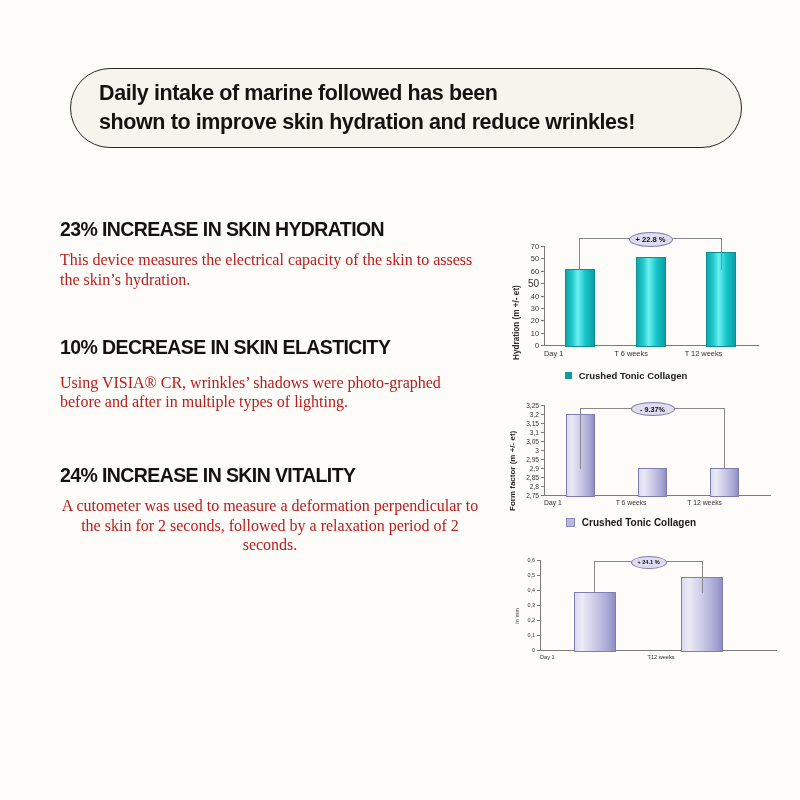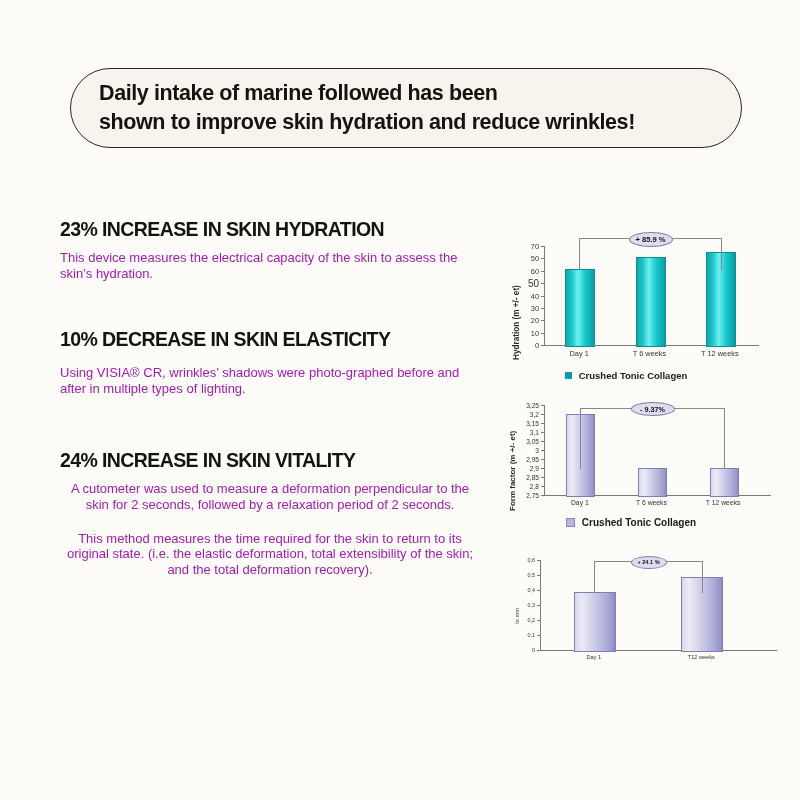--- a/index.html
+++ b/index.html
@@ -50,25 +50,26 @@
   .section { margin-bottom: 6px; }
   .section-title {
     font-size: 19.5px;
     font-weight: 700;
     color: #15130F;
     letter-spacing: -0.6px;
     margin: 0 0 9px 0;
     white-space: nowrap;
   }
   .section-body {
-    font-size: 13px;
-    color: #a21caf;
+    font-size: 16px;
+    color: #b91c1c;
     line-height: 1.24;
     margin: 0;
     font-weight: 400;
+    font-family: Liberation Serif, serif;
   }
   .section-body.tight { line-height: 1.2; text-align: center; }
   .spacer-1 { height: 40px; }
   .spacer-2 { height: 46px; }
   .spacer-3 { height: 18px; }
 
   
   .charts {
     position: absolute;
     left: 500px;
@@ -99,21 +100,20 @@
     color: #333;
     white-space: nowrap;
     transform: translateY(-50%);
   }
   .axis-line {
     position: absolute;
     background: #7a7a7a;
   }
   .cat-label {
     position: absolute;
-    text-align: center;
     color: #333;
     white-space: nowrap;
   }
   .bar {
     position: absolute;
     bottom: 0;
   }
   .bar.teal {
     background: linear-gradient(to right,
        #12a7ab 0%, #1fc8cc 22%, #6ff0f0 42%, #13c6cb 70%, #0f9da3 100%);
@@ -185,21 +185,20 @@
     <h2 class="section-title">10% DECREASE IN SKIN ELASTICITY</h2>
     <p class="section-body" style="margin-top:14px">Using VISIA® CR, wrinkles’ shadows were photo-graphed before and after in multiple types of lighting.</p>
   </div>
 
   <div class="spacer-2"></div>
 
   <div class="section">
     <h2 class="section-title">24% INCREASE IN SKIN VITALITY</h2>
     <p class="section-body tight">A cutometer was used to measure a deformation perpendicular to the skin for 2 seconds, followed by a relaxation period of 2 seconds.</p>
     <div class="spacer-3"></div>
-    <p class="section-body tight">This method measures the time required for the skin to return to its original state. (i.e. the elastic deformation, total extensibility of the skin; and the total deformation recovery).</p>
   </div>
 
 </div>
 
 <div class="charts">
 
   <div class="chart-block">
     <div class="chart-canvas" id="c1" style="width:265px;height:135px;">
       <div class="ylabel" id="c1-ylabel" style="left:12px;top:128px;font-size:8.2px;">Hydration (m +/- et)</div>
       <div id="c1-ticks">
@@ -228,21 +227,21 @@
           <div class="bar teal" style="left: 65.1667px; top: 37.265px; width: 28px; height: 75.735px;"></div>
           <div class="bar teal" style="left: 135.5px; top: 24.89px; width: 28px; height: 88.11px;"></div>
           <div class="bar teal" style="left: 205.833px; top: 20.1875px; width: 28px; height: 92.8125px;"></div>
           <div class="bracket" style="left: 79.1667px; top: 6.1875px; width: 140.667px; height: 31.0775px;"></div>
         </div>
       <div id="c1-cats">
           <div class="cat-label" style="font-size: 7.4px; left: 44px; width: 70.3333px; top: 117px;">Day 1</div>
           <div class="cat-label" style="font-size: 7.4px; left: 114.333px; width: 70.3333px; top: 117px;">T 6 weeks</div>
           <div class="cat-label" style="font-size: 7.4px; left: 184.667px; width: 70.3333px; top: 117px;">T 12 weeks</div>
         </div>
-      <div class="callout" id="c1-callout" style="font-size: 7.6px; width: 42px; height: 13px; left: 128.5px; top: -0.3125px;">+ 85.9 %</div>
+      <div class="callout" id="c1-callout" style="font-size: 7.6px; width: 42px; height: 13px; left: 128.5px; top: -0.3125px;">+ 22.8 %</div>
     </div>
     <div class="legend" style="margin-top:3px;margin-left:-28px;">
       <span class="legend-swatch teal"></span>
       <span class="legend-text">Crushed Tonic Collagen</span>
     </div>
   </div>
 
   <div class="chart-block" style="margin-top:12px;">
     <div class="chart-canvas" id="c2" style="width:265px;height:122px;">
       <div class="ylabel" id="c2-ylabel" style="left:8px;top:118px;font-size:8px;">Form factor (m +/- et)</div>

